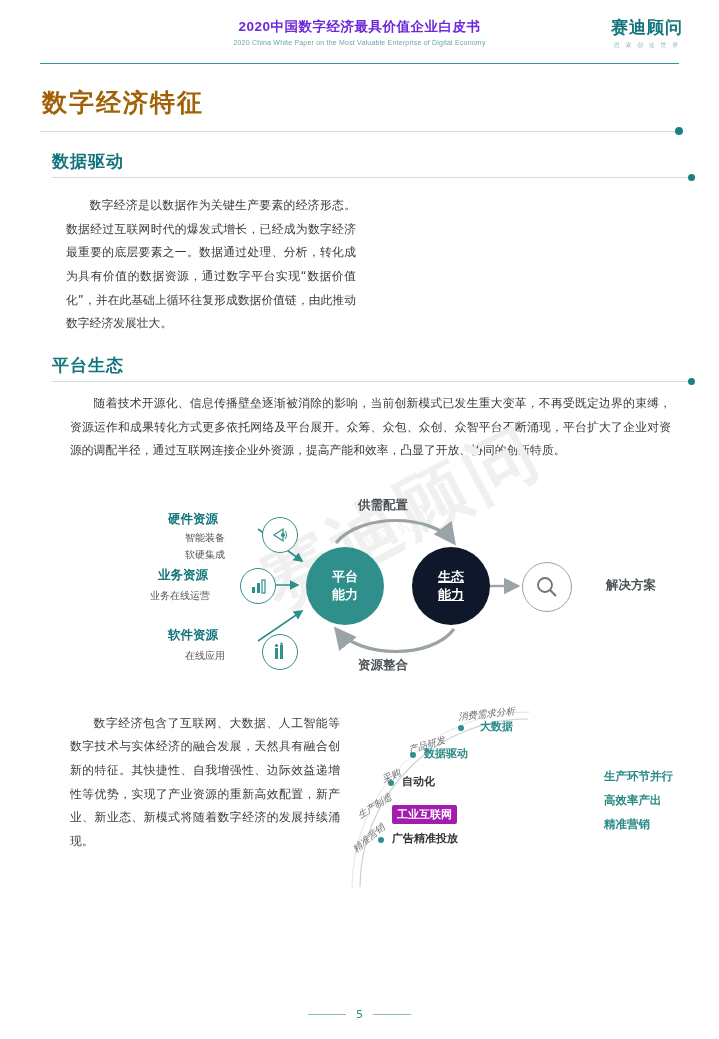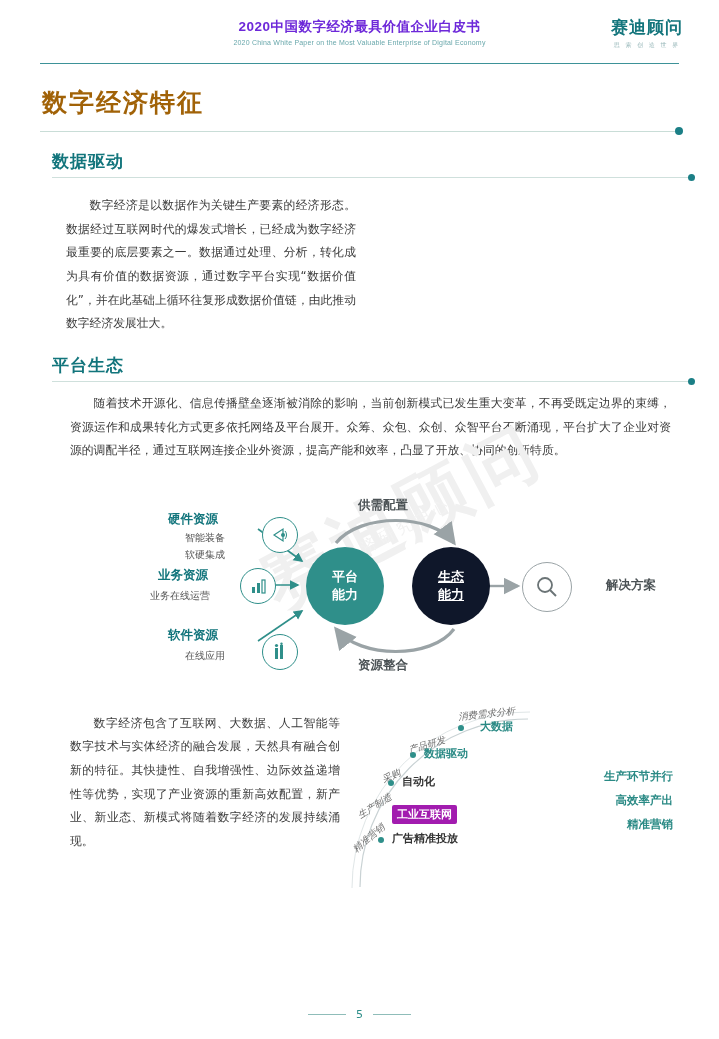--- a/index.html
+++ b/index.html
@@ -149,21 +149,21 @@
   }
   .fan-label.it{font-style:italic;color:#6d6d6d;}
   .dot{
     position:absolute;width:6px;height:6px;border-radius:50%;background:#2f8f8a;
   }
   .node-label{
     position:absolute;font-size:9.5px;color:#333;white-space:nowrap;font-weight:bold;
     font-family:"DejaVu Sans",sans-serif;
   }
   .result-list{
-    position:absolute;right:6px;top:62px;text-align:right;
+    position:absolute;right:6px;top:62px;text-align:left;
   }
   .result-list div{
     font-size:11.5px;font-weight:bold;color:#2a8a85;line-height:2.1;white-space:nowrap;
     font-family:"DejaVu Sans",sans-serif;
   }
   .tag-box{
     position:absolute;background:#a21caf;color:#fff;font-size:11px;font-weight:bold;
     padding:2px 5px;border-radius:2px;white-space:nowrap;
     font-family:"DejaVu Sans",sans-serif;
   }

